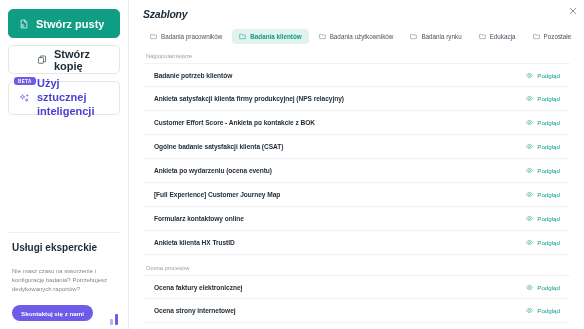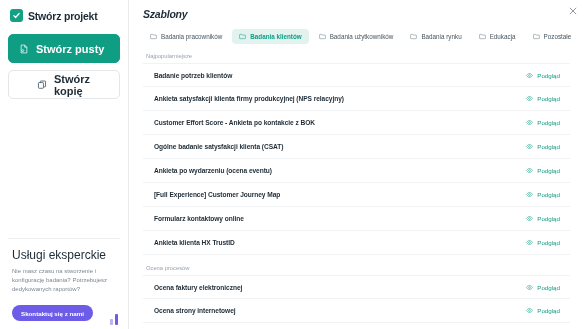--- a/index.html
+++ b/index.html
@@ -102,24 +102,24 @@
   .sb-btn.ai .lbl { white-space: pre-line; }
 
   .sb-spacer { flex: 1 1 auto; }
 
   .expert {
     border-top: 1px solid #eceef0;
     padding: 9px 4px 8px 4px;
     position: relative;
   }
   .expert-title {
-    font-size: 12px;
-    font-weight: normal;
+    font-size: 10px;
+    font-weight: bold;
     color: #1d2b36;
-    margin-bottom: 5px;
+    margin-bottom: 14px;
   }
   .expert-desc {
     font-size: 6px;
     line-height: 1.55;
     color: #7c8894;
     margin-bottom: 7px;
   }
   .expert-btn {
     display: inline-block;
     background: #6c5ce7;
@@ -232,28 +232,20 @@
   }
   .row-action .ic { flex:none; display:flex; }
 </style>
 </head>
 <body>
 
 <div class="app">
 
   <aside class="sidebar">
 
-    <div class="sb-title-row">
-      <span class="sb-logo">
-        <svg width="9" height="9" viewBox="0 0 12 12">
-            <path d="M2.5 6.2 L4.8 8.6 L9.5 3.4" fill="none" stroke="#ffffff" stroke-width="1.7" stroke-linecap="round" stroke-linejoin="round"></path>
-          </svg>
-      </span>
-      <span class="sb-title">Stwórz projekt</span>
-    </div>
 
     <div class="sb-btn primary">
       <span class="ic">
         <svg width="10" height="10" viewBox="0 0 14 14">
             <path d="M3 1.5h5l3 3v8H3z" fill="none" stroke="#ffffff" stroke-width="1" stroke-linejoin="round"></path>
             <path d="M8 1.5v3h3" fill="none" stroke="#ffffff" stroke-width="1" stroke-linejoin="round"></path>
             <circle cx="5.3" cy="9.3" r="1.5" fill="none" stroke="#ffffff" stroke-width="0.9"></circle>
           </svg>
       </span>
       <span class="lbl">Stwórz pusty</span>
@@ -262,20 +254,34 @@
     <div class="sb-btn plain">
       <span class="ic">
         <svg width="10" height="10" viewBox="0 0 14 14">
             <rect x="2" y="3.6" width="7" height="8" rx="1" fill="none" stroke="#2c3e4c" stroke-width="1"></rect>
             <path d="M4.6 3.6V2.4a1 1 0 0 1 1-1H11a1 1 0 0 1 1 1v6.2a1 1 0 0 1-1 1H9.4" fill="none" stroke="#2c3e4c" stroke-width="1"></path>
           </svg>
       </span>
       <span class="lbl">Stwórz kopię</span>
     </div>
 
+    <div class="sb-ai-wrap">
+      <span class="beta-badge">BETA</span>
+      <div class="sb-btn ai">
+        <span class="ic">
+          <svg width="11" height="11" viewBox="0 0 14 14">
+              <path d="M4.6 2 L5.4 4.2 L7.6 5 L5.4 5.8 L4.6 8 L3.8 5.8 L1.6 5 L3.8 4.2 Z" fill="none" stroke="#6c5ce7" stroke-width="0.85" stroke-linejoin="round"></path>
+              <path d="M9.8 7 L10.3 8.4 L11.7 8.9 L10.3 9.4 L9.8 10.8 L9.3 9.4 L7.9 8.9 L9.3 8.4 Z" fill="none" stroke="#6c5ce7" stroke-width="0.85" stroke-linejoin="round"></path>
+              <path d="M10.6 2.2v2M9.6 3.2h2" stroke="#6c5ce7" stroke-width="0.85" stroke-linecap="round"></path>
+            </svg>
+        </span>
+        <span class="lbl">Użyj sztucznej
+inteligencji</span>
+      </div>
+    </div>
 
     <div class="sb-spacer"></div>
 
     <div class="expert">
       <div class="expert-title">Usługi eksperckie</div>
       <div class="expert-desc">Nie masz czasu na stworzenie i konfigurację badania? Potrzebujesz dedykowanych raportów?</div>
       <button class="expert-btn">Skontaktuj się z nami</button>
       <span class="expert-art">
         <i style="height:6px;background:#b9b1f2;"></i>
           <i style="height:11px;background:#6c5ce7;"></i>

